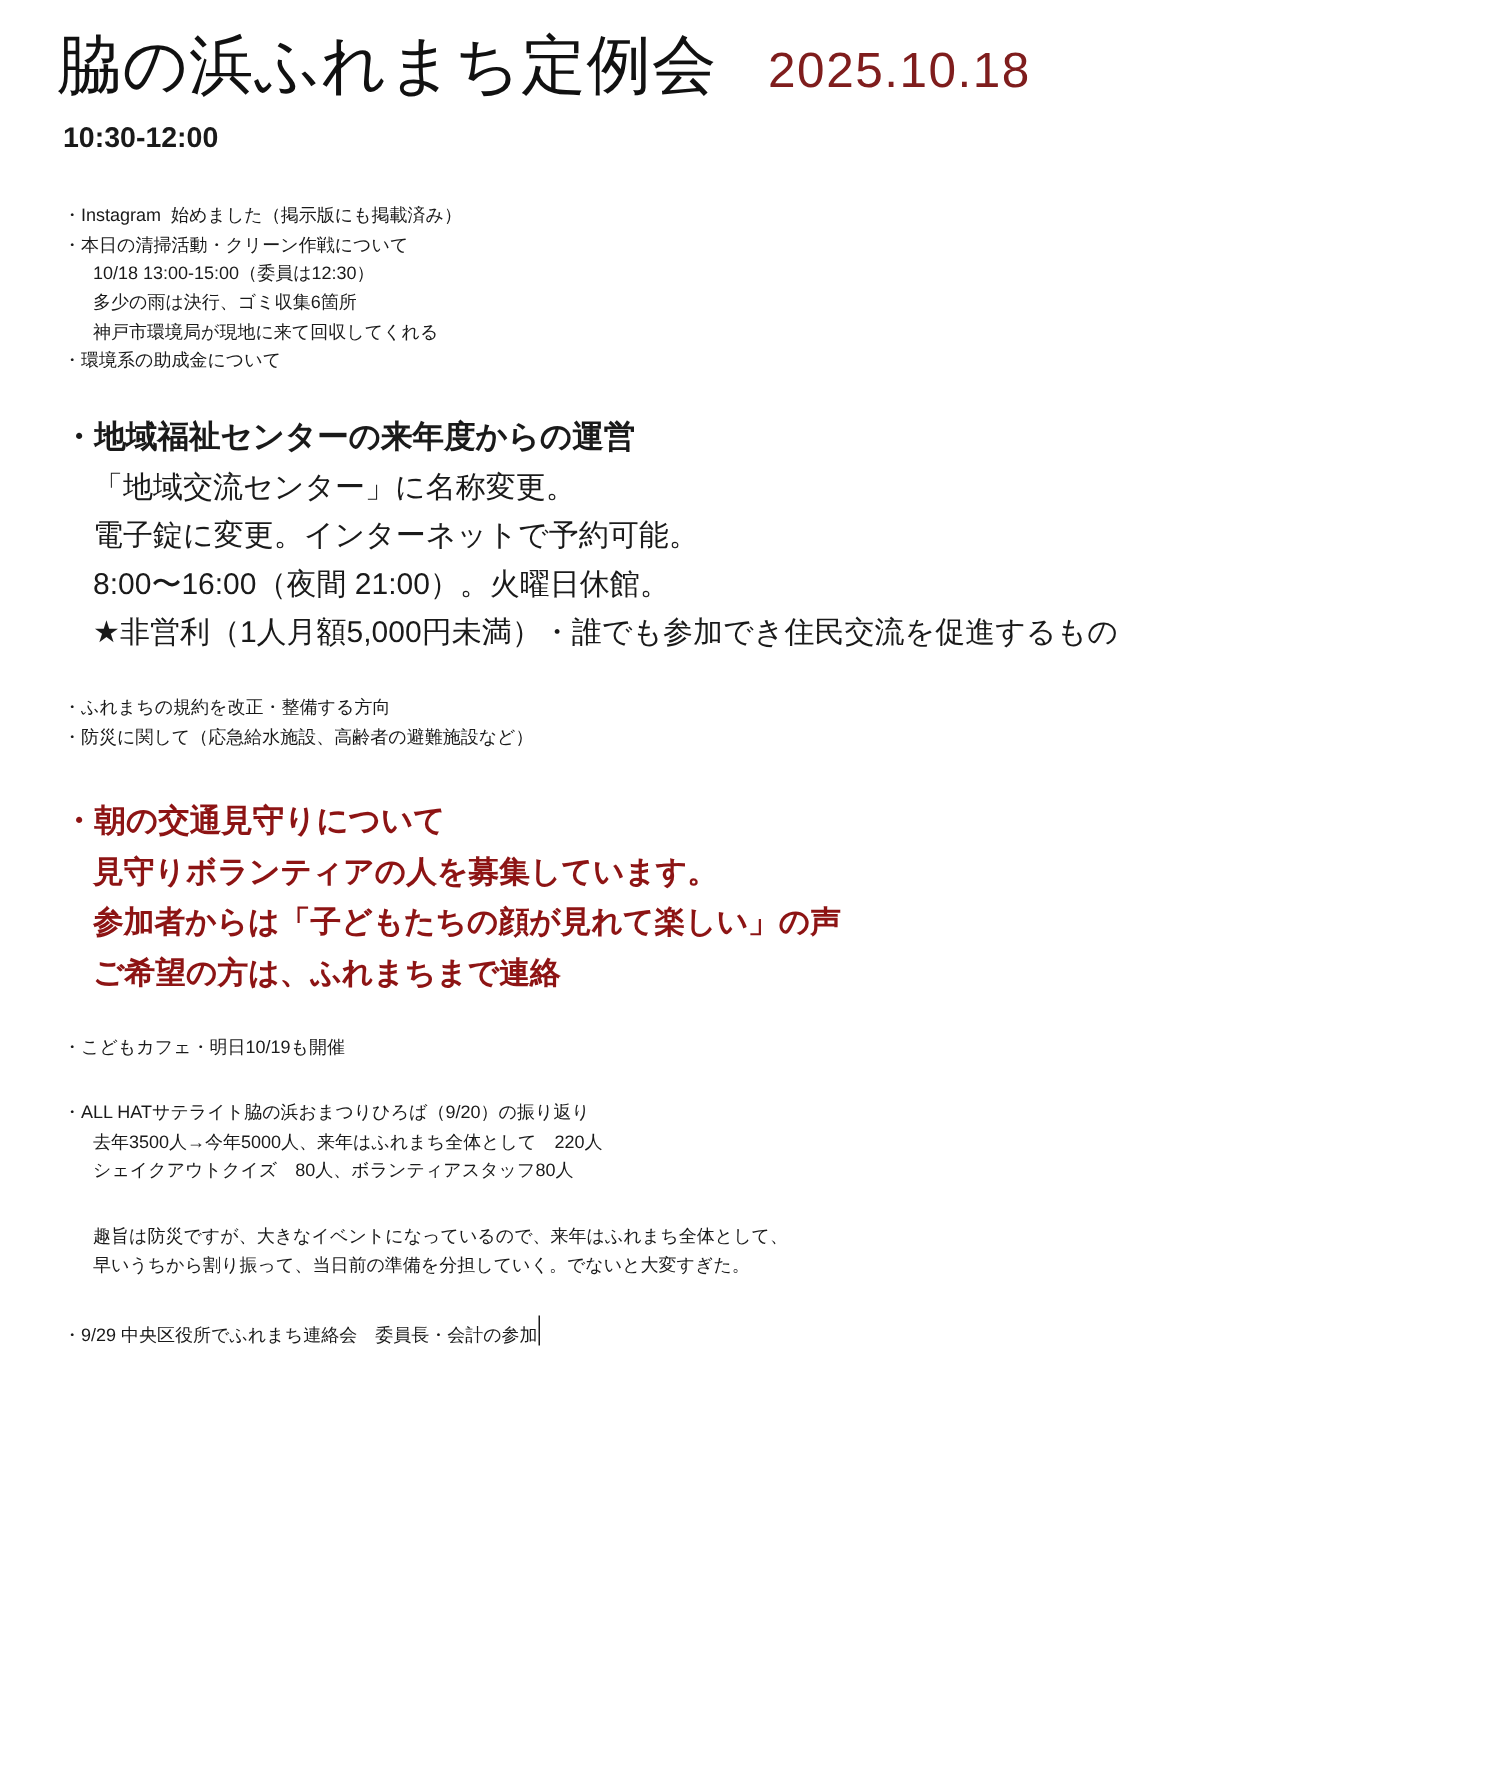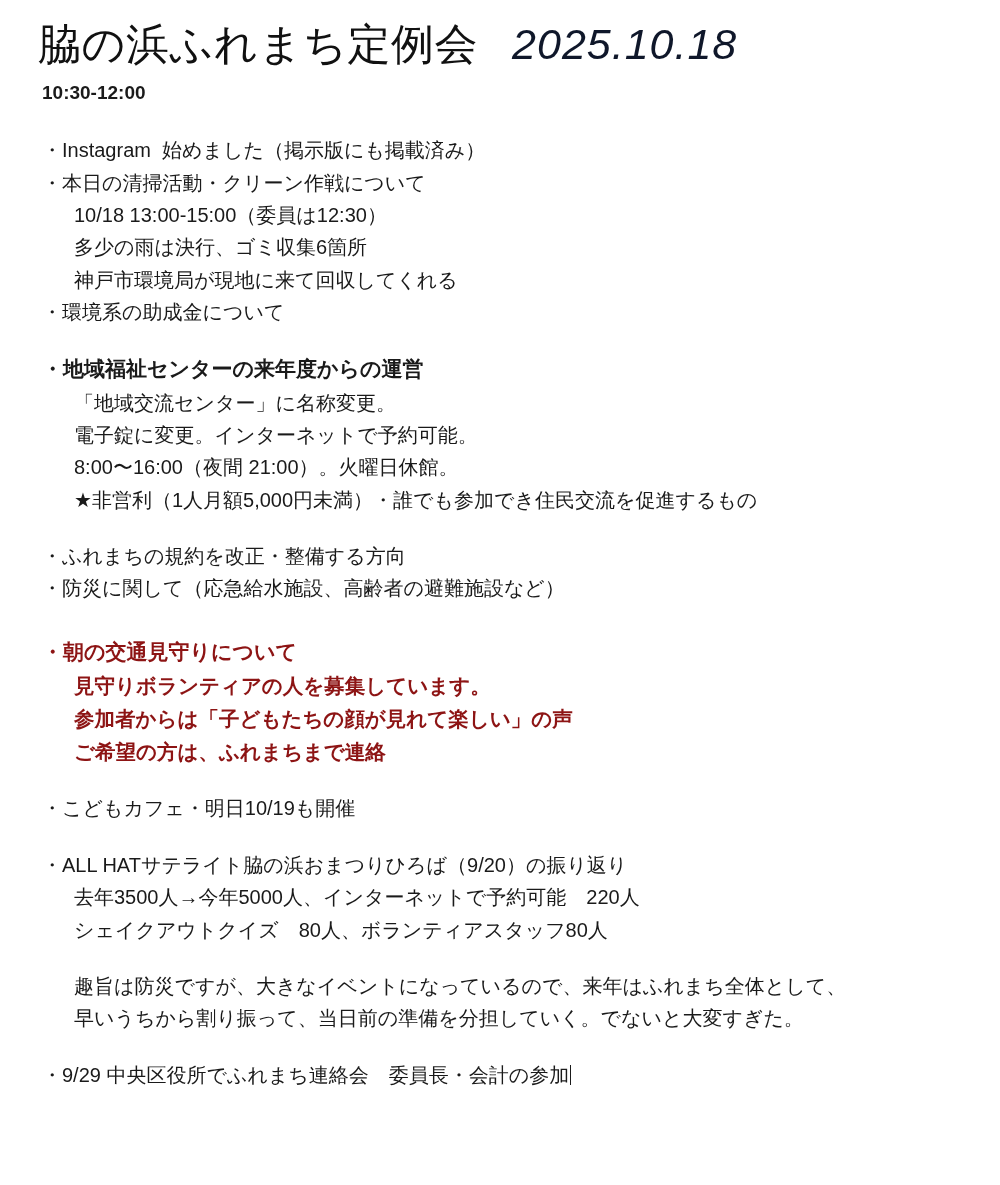--- a/index.html
+++ b/index.html
@@ -31,48 +31,47 @@
     margin: 0 0 6px 4px;
   }
   .title {
     font-size: 43px;
     line-height: 1.25;
     letter-spacing: 0.5px;
     color: #111111;
     white-space: nowrap;
   }
   .title-date {
-    font-size: 43px;
+    font-size: 33px;
     line-height: 1.25;
     letter-spacing: 1px;
-    color: #0f172a;
+    color: #7f1d1d;
     white-space: nowrap;
-    font-style: italic;
   }
   .meta {
     margin: 4px 0 0 8px;
     font-size: 19px;
     line-height: 1.6;
     color: #1a1a1a;
     font-weight: bold;
   }
   .meta div { white-space: pre; }
 
   .body-block {
     margin-top: 26px;
     margin-left: 8px;
   }
   .line {
-    font-size: 20px;
+    font-size: 12px;
     line-height: 1.62;
     color: #1a1a1a;
     white-space: pre;
   }
   .line.bullet { margin-left: 0; }
-  .line.indent1 { margin-left: 32px; }
+  .line.indent1 { margin-left: 20px; }
   .line.bold {
     font-weight: bold;
     font-size: 21px;
   }
   .line.big {
     font-size: 20px;
   }
   .line.red {
     color: #8d1414;
     font-weight: bold;
@@ -148,21 +147,21 @@
       <div class="spacer-md"></div>
 
       <div>
         <div class="line bullet">・こどもカフェ・明日10/19も開催</div>
       </div>
 
       <div class="spacer-md"></div>
 
       <div>
         <div class="line bullet">・ALL HATサテライト脇の浜おまつりひろば（9/20）の振り返り</div>
-        <div class="line indent1">去年3500人→今年5000人、インターネットで予約可能　220人</div>
+        <div class="line indent1">去年3500人→今年5000人、来年はふれまち全体として　220人</div>
         <div class="line indent1">シェイクアウトクイズ　80人、ボランティアスタッフ80人</div>
       </div>
 
       <div class="spacer-md"></div>
 
       <div>
         <div class="line indent1">趣旨は防災ですが、大きなイベントになっているので、来年はふれまち全体として、</div>
         <div class="line indent1">早いうちから割り振って、当日前の準備を分担していく。でないと大変すぎた。</div>
       </div>
 

